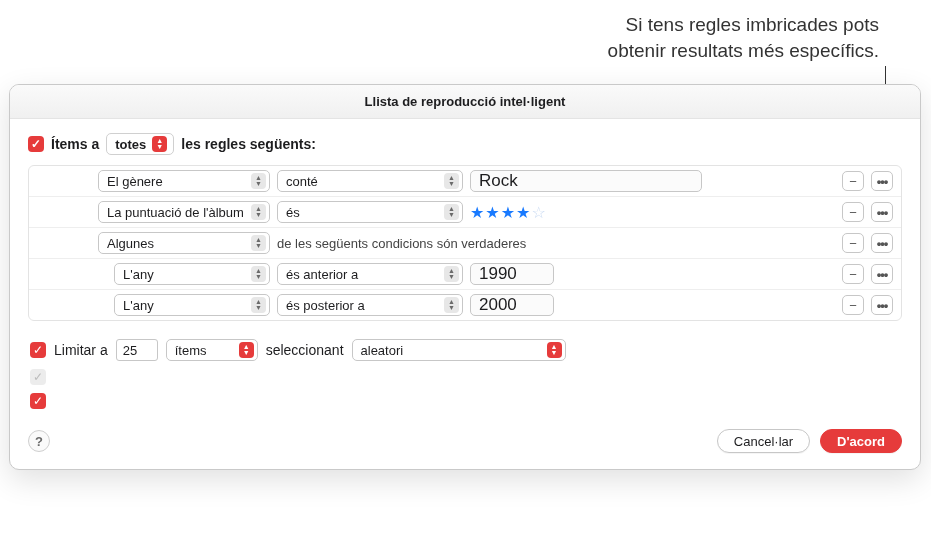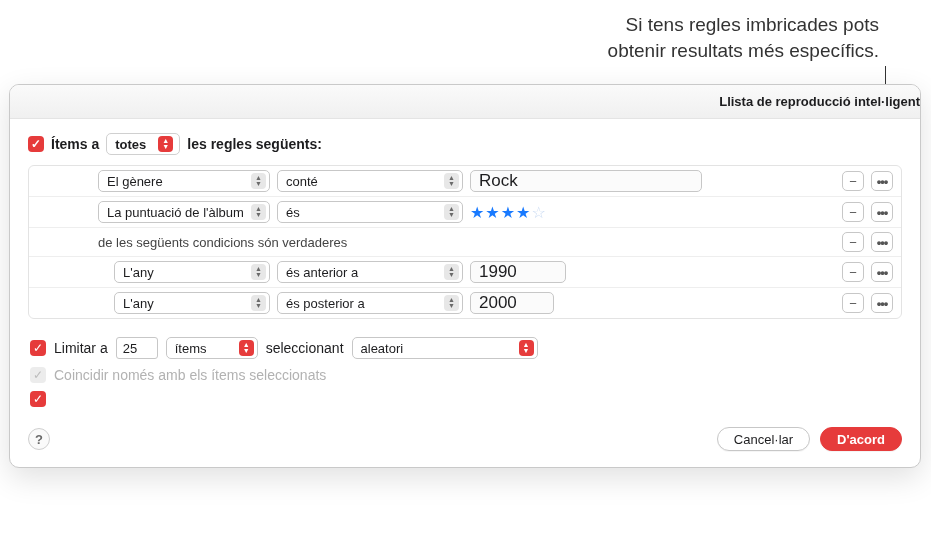--- a/index.html
+++ b/index.html
@@ -59,21 +59,21 @@
     width: 912px;
     border: 1px solid #c9c9c9;
     border-radius: 10px;
     box-shadow: 0 10px 30px rgba(0,0,0,0.12);
     background: #fff;
     overflow: hidden;
   }
   .titlebar {
     height: 34px;
     line-height: 34px;
-    text-align: right;
+    text-align: center;
     font-weight: 600;
     font-size: 13px;
     border-bottom: 1px solid #e4e4e4;
     background: linear-gradient(#fafafa,#f0f0f0);
   }
   .content {
     padding: 14px 18px 16px 18px;
   }
   .row-head {
     display: flex;
@@ -99,21 +99,20 @@
   .sel-red {
     display: inline-flex;
     align-items: center;
     height: 22px;
     padding: 0 6px 0 8px;
     border: 1px solid #d0d0d0;
     border-radius: 5px;
     background: #fff;
     font-weight: 600;
     font-size: 13px;
-    gap: 6px;
   }
   .sel-red .knob, .select .knob {
     width: 15px;
     height: 16px;
     margin-left: 6px;
     border-radius: 4px;
     display: inline-flex;
     flex-direction: column;
     align-items: center;
     justify-content: center;
@@ -292,20 +291,27 @@
         <span class="stars">
           <span>★</span><span>★</span><span>★</span><span>★</span><span class="off">☆</span>
         </span>
         <span class="spacer"></span>
         <span class="pillbtn">−</span>
         <span class="pillbtn dots">•••</span>
       </div>
 
       <div class="rule">
         <span class="indent1"></span>
+        <span class="select" style="width:172px">
+          <span>Algunes</span>
+          <span class="knob">
+              <span>▲</span>
+              <span>▼</span>
+            </span>
+        </span>
         <span class="static">de les següents condicions són verdaderes</span>
         <span class="spacer"></span>
         <span class="pillbtn">−</span>
         <span class="pillbtn dots">•••</span>
       </div>
 
       <div class="rule">
         <span class="indent2"></span>
         <span class="select" style="width:156px">
           <span>L'any</span>
@@ -314,21 +320,21 @@
               <span>▼</span>
             </span>
         </span>
         <span class="select" style="width:186px">
           <span>és anterior a</span>
           <span class="knob">
               <span>▲</span>
               <span>▼</span>
             </span>
         </span>
-        <span class="textval" style="width:96px">1990</span>
+        <span class="textval" style="width:84px">1990</span>
         <span class="spacer"></span>
         <span class="pillbtn">−</span>
         <span class="pillbtn dots">•••</span>
       </div>
 
       <div class="rule">
         <span class="indent2"></span>
         <span class="select" style="width:156px">
           <span>L'any</span>
           <span class="knob">
@@ -356,32 +362,31 @@
       <span>Limitar a</span>
       <span class="numbox">25</span>
       <span class="select" style="width:92px">
         <span>ítems</span>
         <span class="knob red">
             <span>▲</span>
             <span>▼</span>
           </span>
       </span>
       <span>seleccionant</span>
-      <span class="select" style="width:186px">
+      <span class="select" style="width:214px">
         <span>aleatori</span>
         <span class="knob red">
             <span>▲</span>
             <span>▼</span>
           </span>
       </span>
     </div>
 
     <div class="opt-row disabled">
       <span class="checkbox disabled">✓</span>
-      <span>Coincidir només amb els ítems seleccionats</span>
     </div>
 
     <div class="opt-row">
       <span class="checkbox checked">✓</span>
     </div>
 
     <div class="footer">
       <span class="helpbtn">?</span>
       <span class="btns">
         <span class="btn">Cancel·lar</span>

